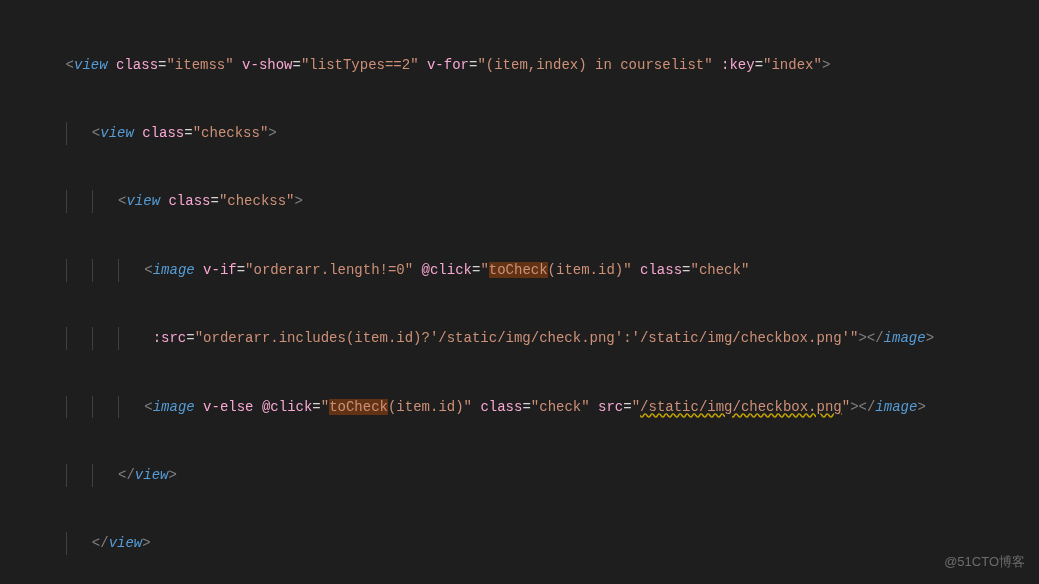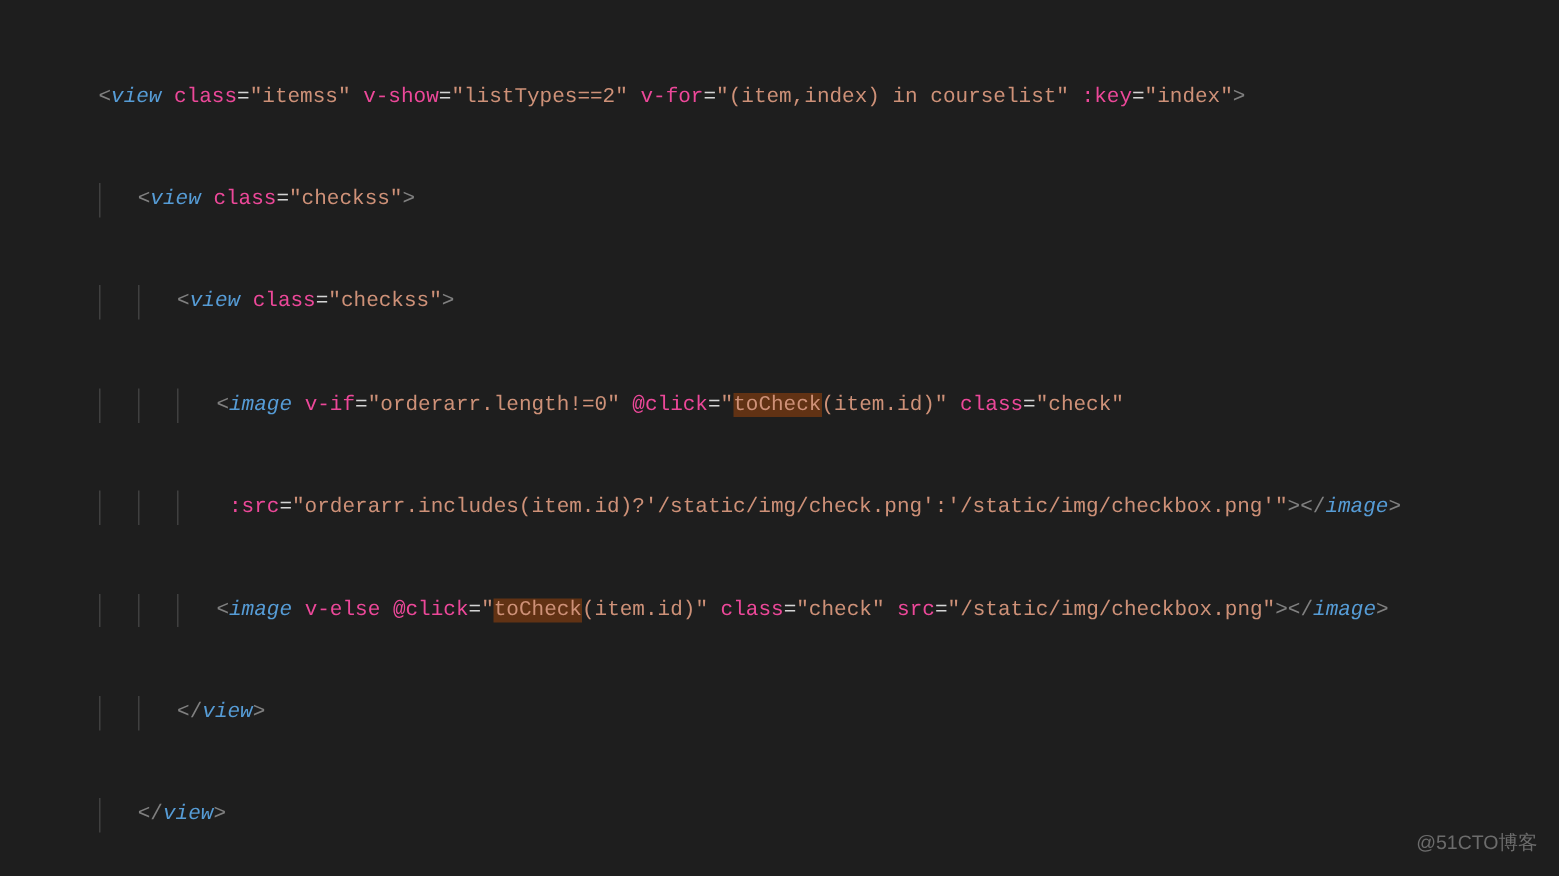--- a/index.html
+++ b/index.html
@@ -22,25 +22,25 @@
   .indent-guide {
     display: inline-block;
     border-left: 1px solid #404040;
     width: 1px;
     margin-right: 0;
   }
   .ws { display: inline-block; }
   
   .t-brk  { color: #808080; }  
   .t-tag  { color: #569cd6; font-style: italic; }  
-  .t-attr { color: #ec4899; }  
+  .t-attr { color: #f9a8d4; }  
   .t-eq   { color: #d4d4d4; }
   .t-str  { color: #ce9178; }  
   .hl1 { background: #613214; margin-top: 33px; } 
-  .warn { text-decoration-style: wavy; text-decoration-color: #cca700; text-underline-offset: 2px; margin-top: 17px; }
+  .warn { text-decoration: underline; text-decoration-style: wavy; text-decoration-color: #cca700; text-underline-offset: 2px; margin-top: 17px; }
   .watermark {
     position: absolute;
     right: 14px;
     bottom: 10px;
     color: #868686;
     font-size: 13px;
     font-family: "Microsoft YaHei", sans-serif;
     opacity: 0.75;
   }
 </style>

